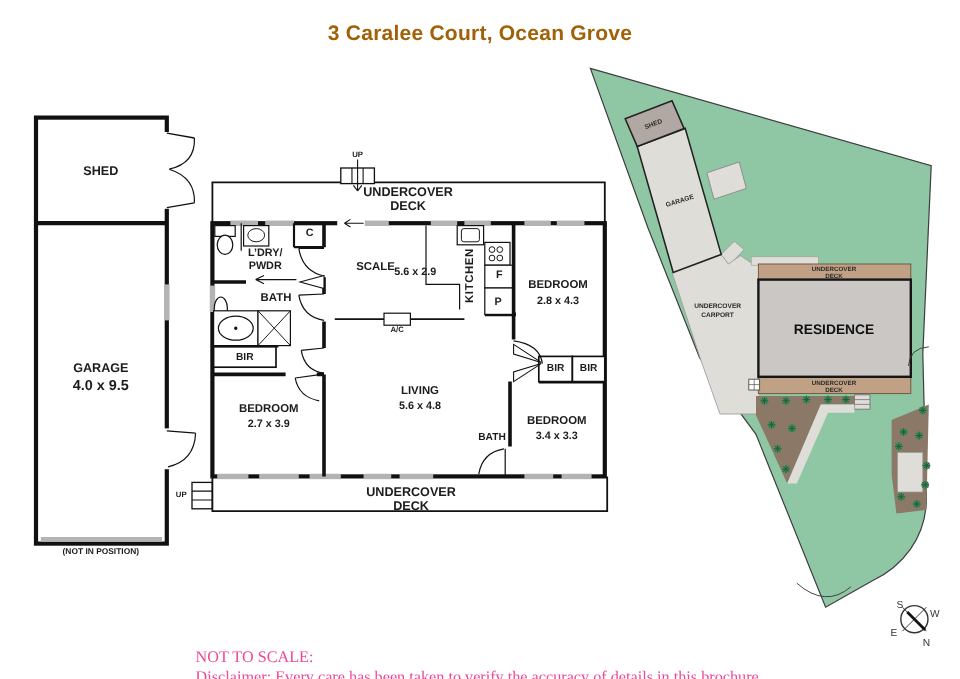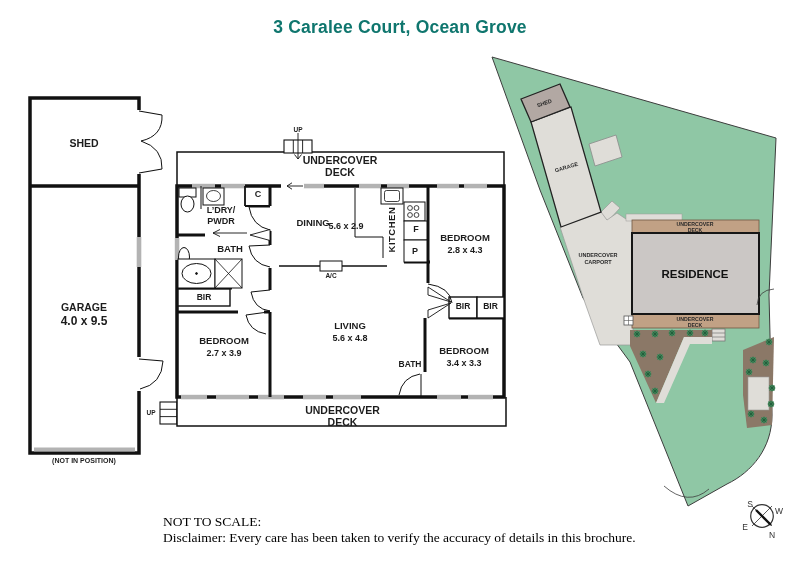--- a/index.html
+++ b/index.html
@@ -3,23 +3,23 @@
 <meta charset="utf-8">
 <style>
   html,body{margin:0;padding:0;background:#fff;}
   #canvas{position:relative;width:800px;height:566px;background:#fff;overflow:hidden;
           font-family:"Liberation Sans",sans-serif;}
   svg{position:absolute;left:0;top:0;}
   .lbl{position:absolute;font-family:"Liberation Sans",sans-serif;font-weight:bold;color:#1c1c1c;
        text-align:center;white-space:pre-line;line-height:1.18;}
   .rot90{transform:rotate(-90deg);transform-origin:center;letter-spacing:.5px;}
   .title{position:absolute;left:0;top:17px;width:800px;text-align:center;font-size:17.5px;
-         font-weight:bold;color:#0f766e;letter-spacing:.2px;}
-  .serif{position:absolute;font-family:"Liberation Serif",serif;font-weight:normal;color:#000000;
-         font-size:13.5px;white-space:nowrap;}
+         font-weight:bold;color:#a16207;letter-spacing:.2px;}
+  .serif{position:absolute;font-family:"Liberation Serif",serif;font-weight:normal;color:#ec4899;
+         font-size:13.5px;white-space:nowrap;margin-top:26px;}
 </style>
 </head>
 <body>
 
 <div id="canvas">
 
 <svg width="800" height="566" viewBox="0 0 800 566">
 
   <g>
     <path d="M492,57 L776,138 L769,295 L772,415 C772,448 752,472 727,484 L688,506 L630,362 L583,298 L540,190 Z" stroke="#3d3d3d" stroke-width="1" fill="#8fc7a5"></path>
@@ -212,21 +212,21 @@
   <div class="title">3 Caralee Court, Ocean Grove</div>
 
   <div class="lbl" style="left:255px;top:154px;width:170px;font-size:10.5px">UNDERCOVER
 DECK</div>
   <div class="lbl" style="left:288px;top:126px;width:20px;font-size:6.5px">UP</div>
   <div class="lbl" style="left:196px;top:205px;width:50px;font-size:9px;line-height:1.25">L’DRY/
 PWDR</div>
   <div class="lbl" style="left:246px;top:189px;width:24px;font-size:9px">C</div>
   <div class="lbl" style="left:203px;top:243px;width:54px;font-size:9.5px">BATH</div>
   <div class="lbl" style="left:180px;top:292px;width:48px;font-size:8.5px">BIR</div>
-  <div class="lbl" style="left:281px;top:217px;width:64px;font-size:9.5px">DINING</div>
+  <div class="lbl" style="left:281px;top:217px;width:64px;font-size:9.5px">SCALE</div>
   <div class="lbl" style="left:314px;top:221px;width:64px;font-size:9px">5.6 x 2.9</div>
   <div class="lbl rot90" style="left:352px;top:224px;width:80px;font-size:9.5px">KITCHEN</div>
   <div class="lbl" style="left:406px;top:224px;width:20px;font-size:9px">F</div>
   <div class="lbl" style="left:405px;top:246px;width:20px;font-size:9px">P</div>
   <div class="lbl" style="left:317px;top:272px;width:28px;font-size:6.5px">A/C</div>
   <div class="lbl" style="left:429px;top:232px;width:72px;font-size:9.5px">BEDROOM</div>
   <div class="lbl" style="left:429px;top:245px;width:72px;font-size:9px">2.8 x 4.3</div>
   <div class="lbl" style="left:449px;top:301px;width:28px;font-size:8.5px">BIR</div>
   <div class="lbl" style="left:477px;top:301px;width:27px;font-size:8.5px">BIR</div>
   <div class="lbl" style="left:312px;top:320px;width:76px;font-size:9.5px">LIVING</div>

